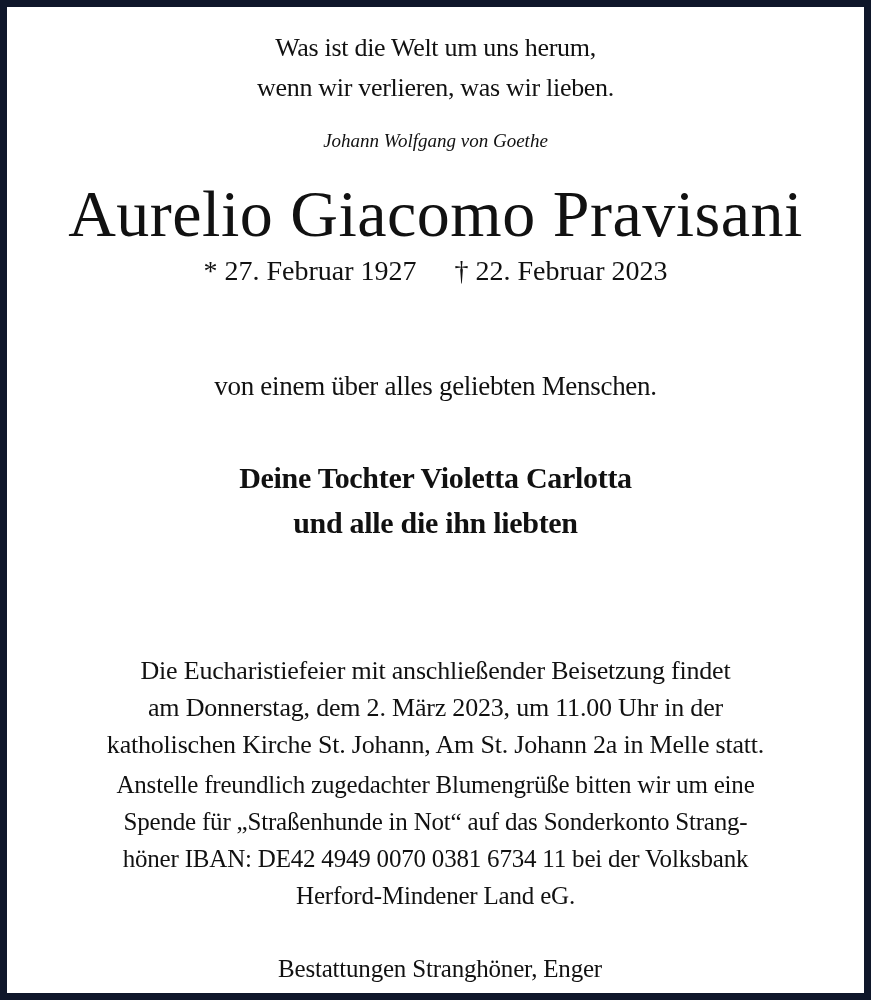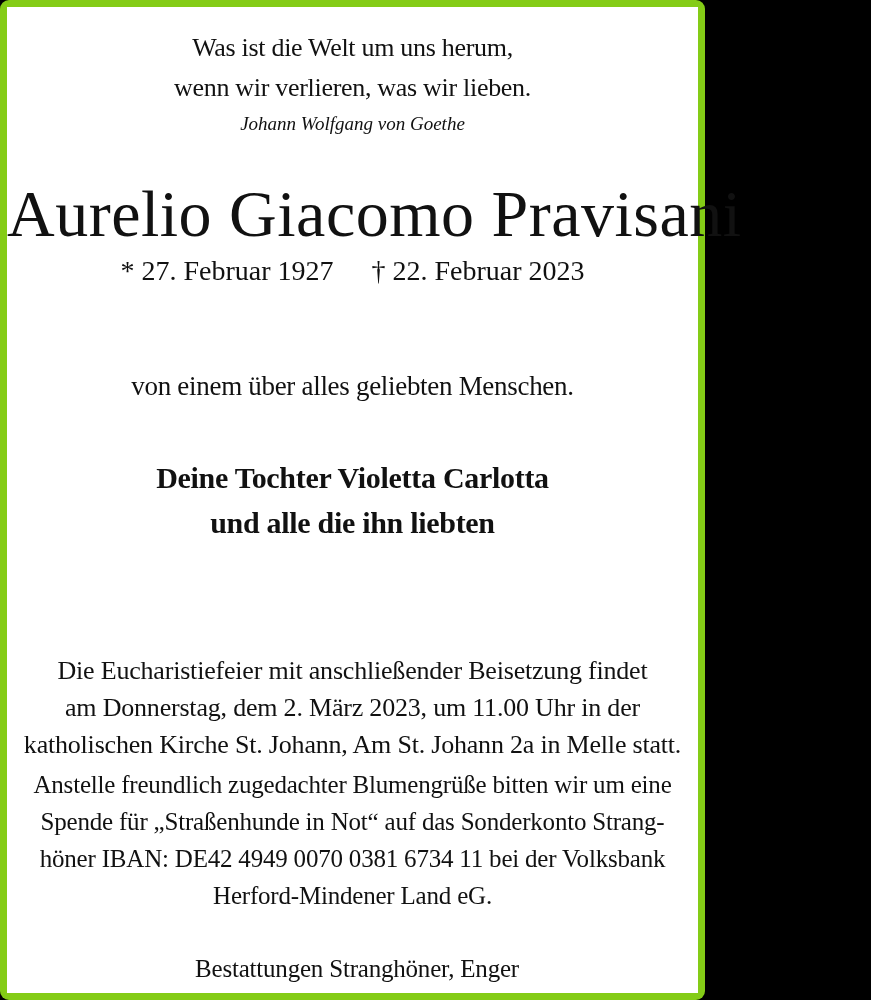--- a/index.html
+++ b/index.html
@@ -1,33 +1,32 @@
 <!DOCTYPE html>
 <html><head>
   <meta charset="utf-8">
   <style>
     html, body { margin: 0; padding: 0; background: #000; }
     body { width: 871px; height: 1000px; overflow: hidden; }
     .frame {
       position: absolute; left: 0; top: 0;
-      width: 705px; height: 1000px;
-      background: #84cc16;
-      border-radius: 9px;
+      width: 871px; height: 1000px;
+      background: #0f172a;
     }
     .paper {
       position: absolute;
       left: 7px; top: 7px; right: 7px; bottom: 7px;
       background: #fff;
       color: #111;
       font-family: "Liberation Serif", "DejaVu Serif", serif;
       text-align: center;
     }
     .line { position: absolute; left: 0; right: 0; white-space: nowrap; }
     .quote { font-size: 26px; letter-spacing: -0.3px; }
-    .author { font-size: 19px; font-style: italic; }
+    .author { font-size: 19px; font-style: italic; margin-top: 17px; }
     .name { font-size: 66px; letter-spacing: 0.5px; }
     .dates { font-size: 28px; }
     .dates .gap { display: inline-block; width: 38px; }
     .intro { font-size: 27px; letter-spacing: -0.3px; }
     .family { font-size: 30px; font-weight: bold; letter-spacing: -0.3px; }
     .address { font-size: 27px; letter-spacing: -0.3px; }
     .service { font-size: 26px; letter-spacing: -0.2px; }
     .donation { font-size: 25px; letter-spacing: -0.2px; }
     .funeral { font-size: 25px; letter-spacing: -0.2px; padding-left: 9px; }
   </style>

